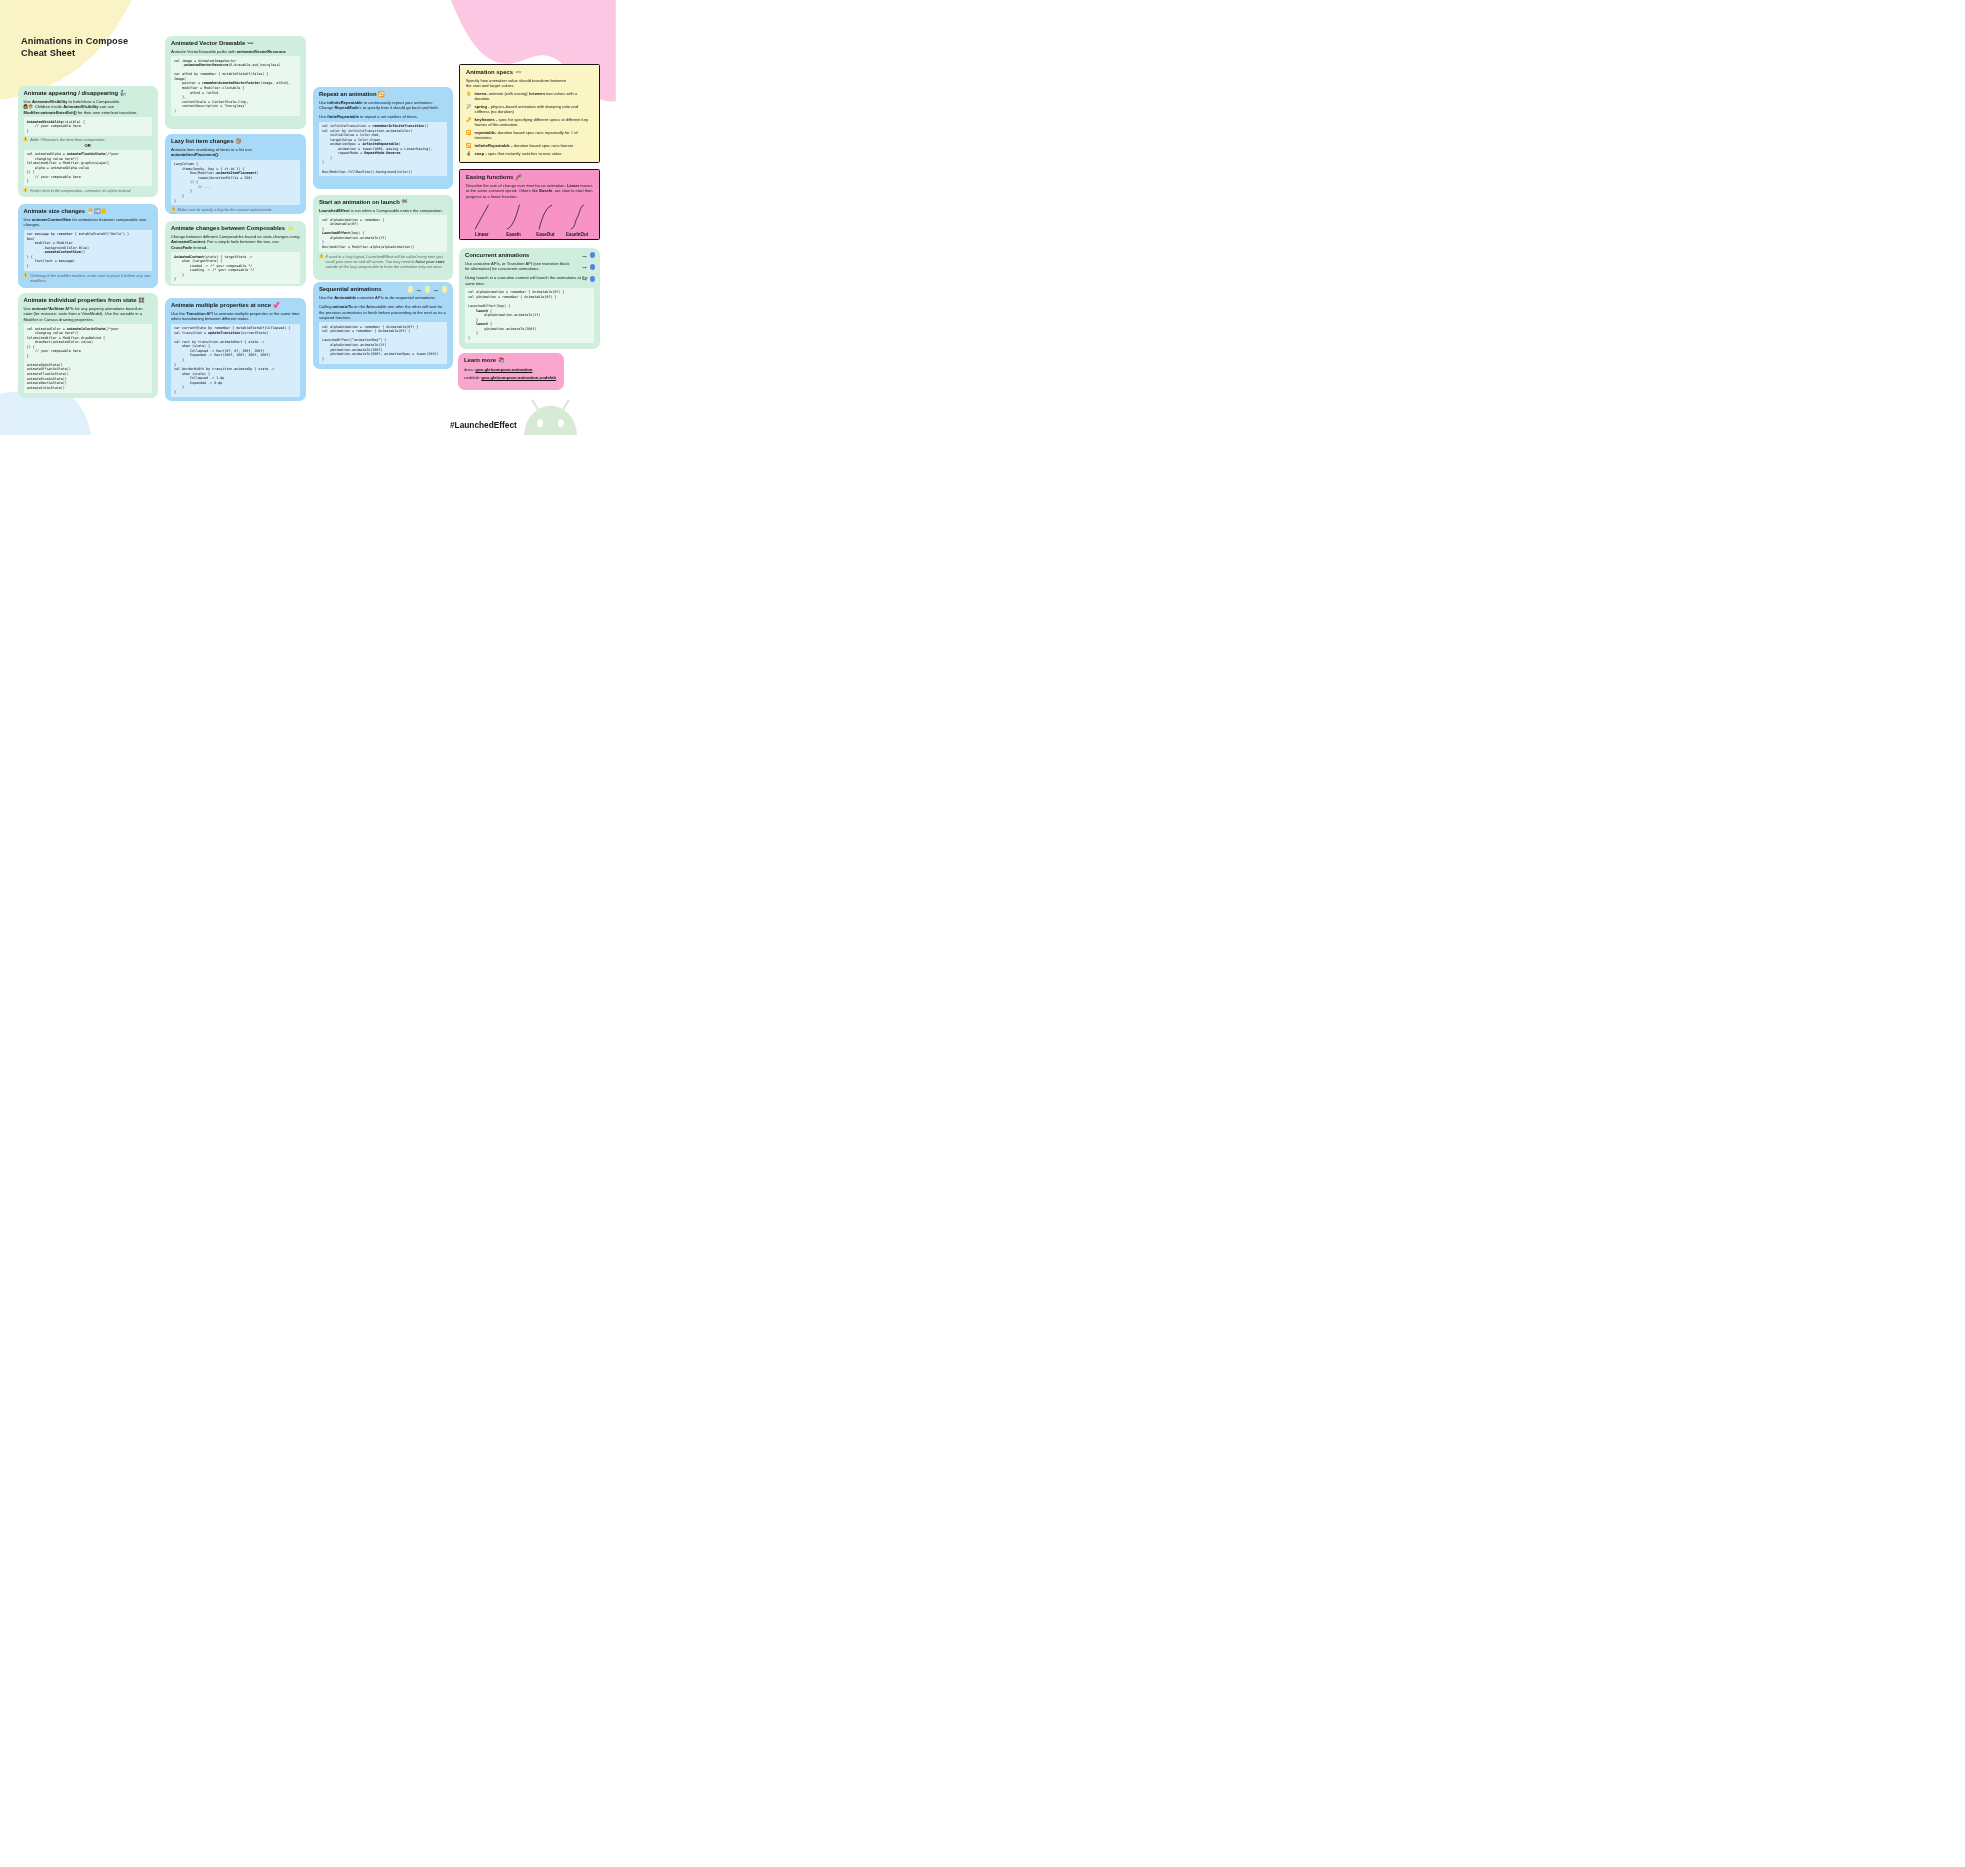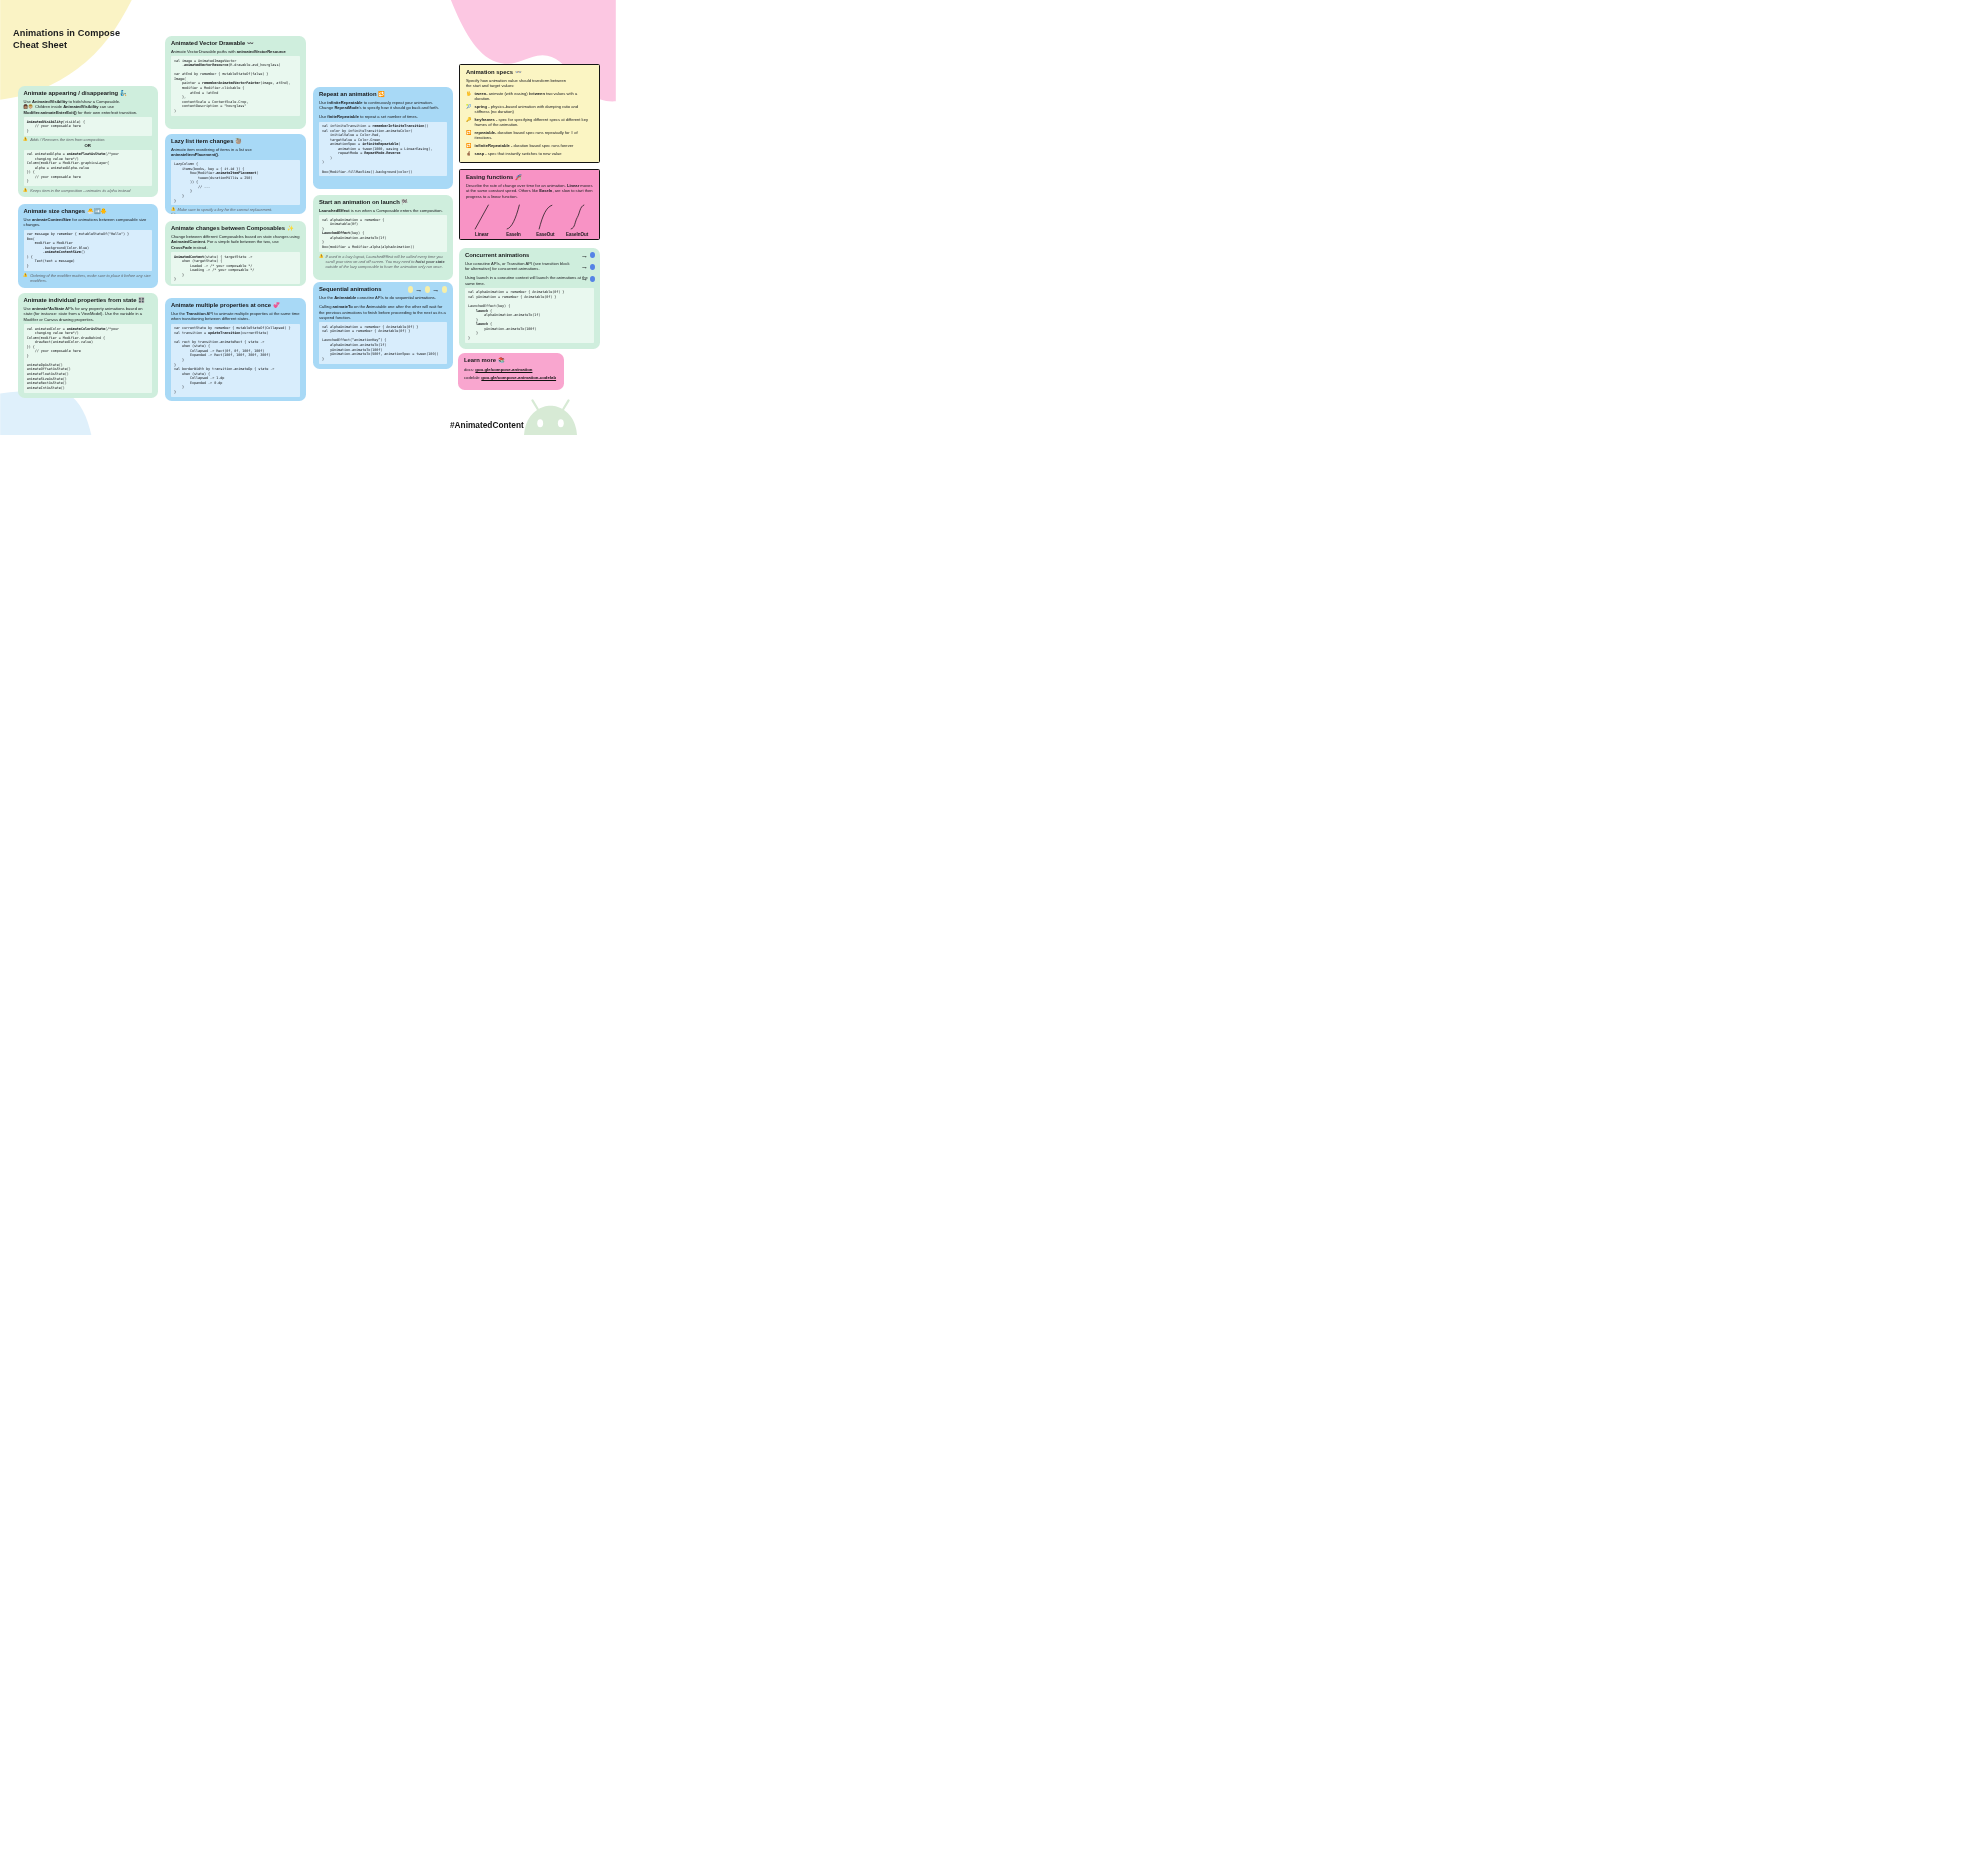--- a/index.html
+++ b/index.html
@@ -1,19 +1,19 @@
 <!DOCTYPE html>
 <html style="font-size:6.3px"><head>
 <meta charset="utf-8">
 <style>
   html,body{margin:0;padding:0;background:#fff;}
   #poster{position:relative;width:616px;height:435px;background:#ffffff;overflow:hidden;
           font-family:"Liberation Sans",sans-serif;color:#202124;}
   #bg{position:absolute;left:0;top:0;z-index:0;}
-  h1{position:absolute;left:9px;top:24.4px;margin:4px;font-size:9.2px;line-height:1.28;
+  h1{position:absolute;left:9px;top:24.4px;margin:12px;font-size:9.2px;line-height:1.28;
      font-weight:700;color:#1b1c1e;white-space:pre-line;z-index:2;letter-spacing:0.1px;}
   .card{position:absolute;z-index:1;border-radius:6.7px;padding:3.9px 5.9px 3.1px;box-sizing:border-box;overflow:hidden;}
   .green{background:#cfeedd;}
   .blue{background:#a8d9f6;}
   .yellowb{background:#fbf5c3;border:1.2px solid #141414;border-radius:1.6px;}
   .pinkb{background:#f893c5;border:1.2px solid #141414;border-radius:1.6px;}
   .pink{background:#f9a6cf;}
   h2{margin:0 0 2px;font-size:5.9px;line-height:1.2;font-weight:700;color:#17181a;
      display:flex;align-items:center;gap:2px;}
   h2 .ttl{white-space:nowrap;}
@@ -376,21 +376,21 @@
 
   <section class="card pink" style="left:458px;top:353px;width:106px;height:37px">
     <h2 style="margin-bottom:3.5px">
         <span class="ttl">Learn more</span>
         <span class="emoji">📚</span>
       </h2>
     <div class="lnkline"><span>docs: </span><a class="lnk">goo.gle/compose-animation</a></div>
     <div class="lnkline"><span>codelab: </span><a class="lnk">goo.gle/compose-animation-codelab</a></div>
   </section>
 
-  <div id="hashtag">#AnimatedContent</div>
+  <div id="hashtag">#LaunchedEffect</div>
 
   <svg id="android" width="59" height="38" viewBox="0 0 160 102">
     <line x1="48" y1="34" x2="31" y2="6" stroke="#d7ead5" stroke-width="6" stroke-linecap="round"></line>
     <line x1="112" y1="34" x2="129" y2="6" stroke="#d7ead5" stroke-width="6" stroke-linecap="round"></line>
     <path d="M8 102 C10 60 32 32 62 23 C72 20 88 20 98 23 C128 32 150 60 152 102 Z" fill="#d7ead5"></path>
     <ellipse cx="52" cy="68" rx="8" ry="11" fill="#ffffff"></ellipse>
     <ellipse cx="108" cy="68" rx="8" ry="11" fill="#ffffff"></ellipse>
   </svg>
 
 </div>

